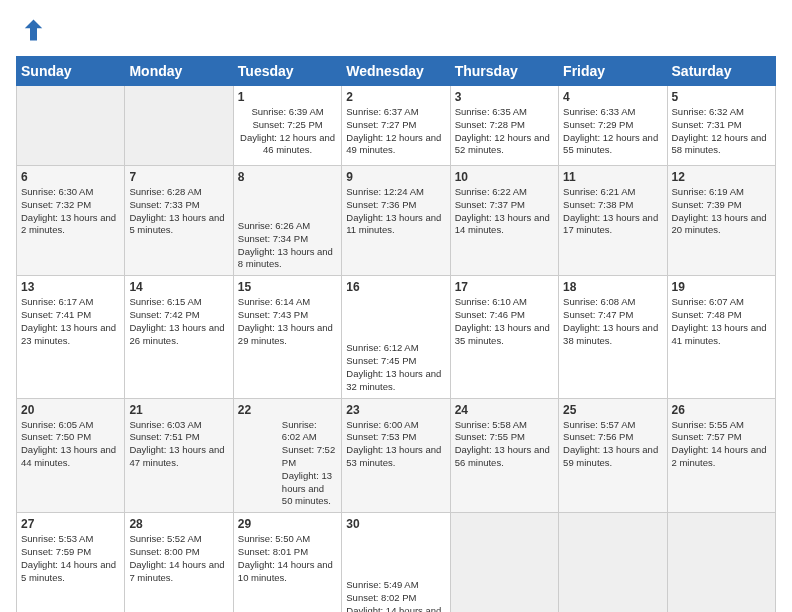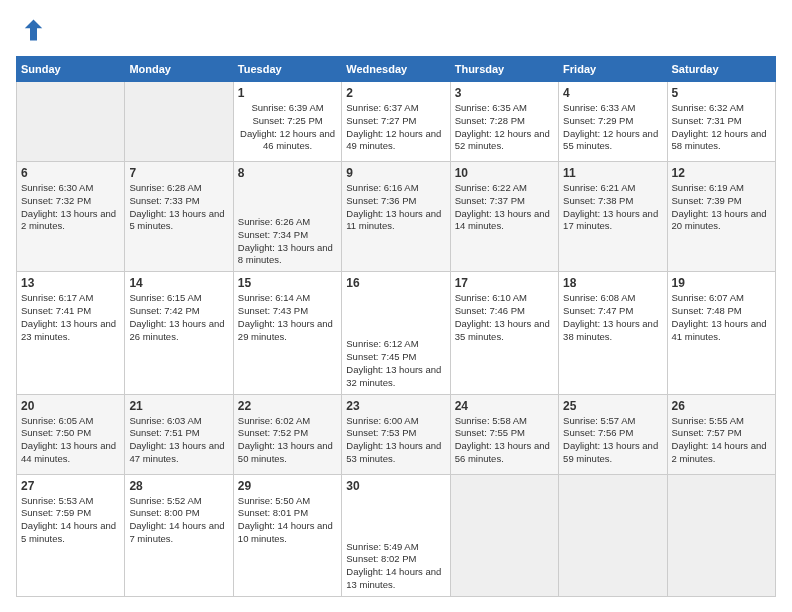--- a/index.html
+++ b/index.html
@@ -49,21 +49,21 @@
       width: 100%;
       border-collapse: collapse;
       font-size: 10.5px;
     }
     thead tr th {
       background: #2d6db5;
       color: #fff;
       padding: 6px 4px;
       text-align: left;
       font-weight: bold;
-      font-size: 11px;
+      font-size: 14px;
       border: 1px solid #2d6db5;
     }
     tbody tr td {
       border: 1px solid #ccc;
       vertical-align: top;
       padding: 4px;
       height: 80px;
       width: calc(100% / 7);
       color: #333;
     }
@@ -171,21 +171,21 @@
 Daylight: 13 hours and 5 minutes.</div>
         </td>
         <td>
           <span class="day-number">8</span>
           <div class="day-info" style="white-space: pre-line; margin-top: 36px;">Sunrise: 6:26 AM
 Sunset: 7:34 PM
 Daylight: 13 hours and 8 minutes.</div>
         </td>
         <td>
           <span class="day-number">9</span>
-          <div class="day-info" style="white-space: pre-line;">Sunrise: 6:16 AM
+          <div class="day-info" style="white-space: pre-line;">Sunrise: 12:24 AM
 Sunset: 7:36 PM
 Daylight: 13 hours and 11 minutes.</div>
         </td>
         <td>
           <span class="day-number">10</span>
           <div class="day-info" style="white-space: pre-line;">Sunrise: 6:22 AM
 Sunset: 7:37 PM
 Daylight: 13 hours and 14 minutes.</div>
         </td>
         <td>
@@ -253,21 +253,21 @@
 Daylight: 13 hours and 44 minutes.</div>
         </td>
         <td>
           <span class="day-number">21</span>
           <div class="day-info" style="white-space: pre-line;">Sunrise: 6:03 AM
 Sunset: 7:51 PM
 Daylight: 13 hours and 47 minutes.</div>
         </td>
         <td>
           <span class="day-number">22</span>
-          <div class="day-info" style="white-space: pre-line;">Sunrise: 6:02 AM
+          <div class="day-info" style="white-space: pre-line; margin-left: 44px;">Sunrise: 6:02 AM
 Sunset: 7:52 PM
 Daylight: 13 hours and 50 minutes.</div>
         </td>
         <td>
           <span class="day-number">23</span>
           <div class="day-info" style="white-space: pre-line;">Sunrise: 6:00 AM
 Sunset: 7:53 PM
 Daylight: 13 hours and 53 minutes.</div>
         </td>
         <td>

